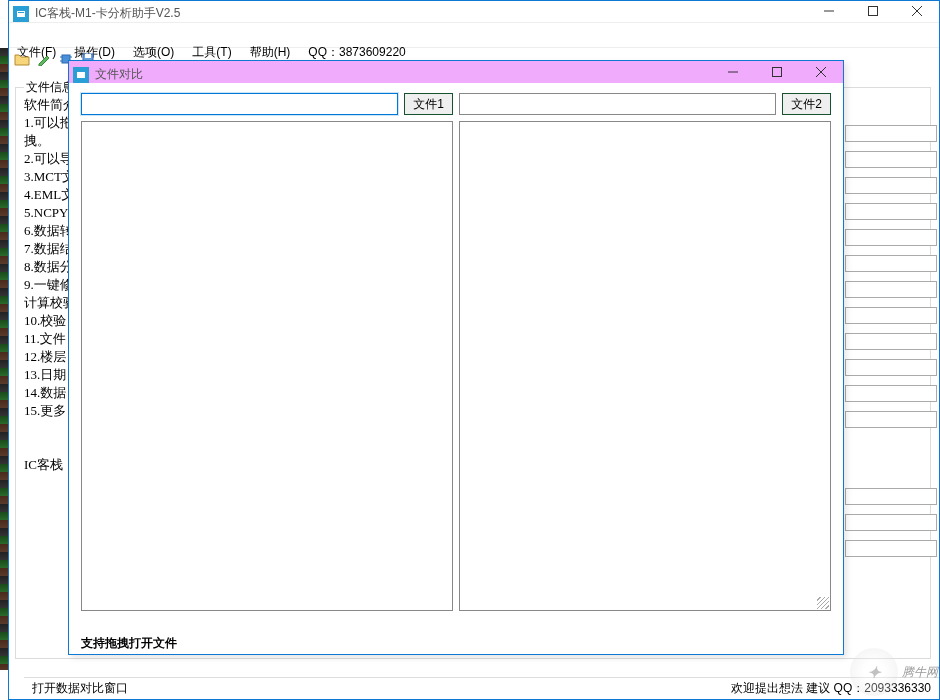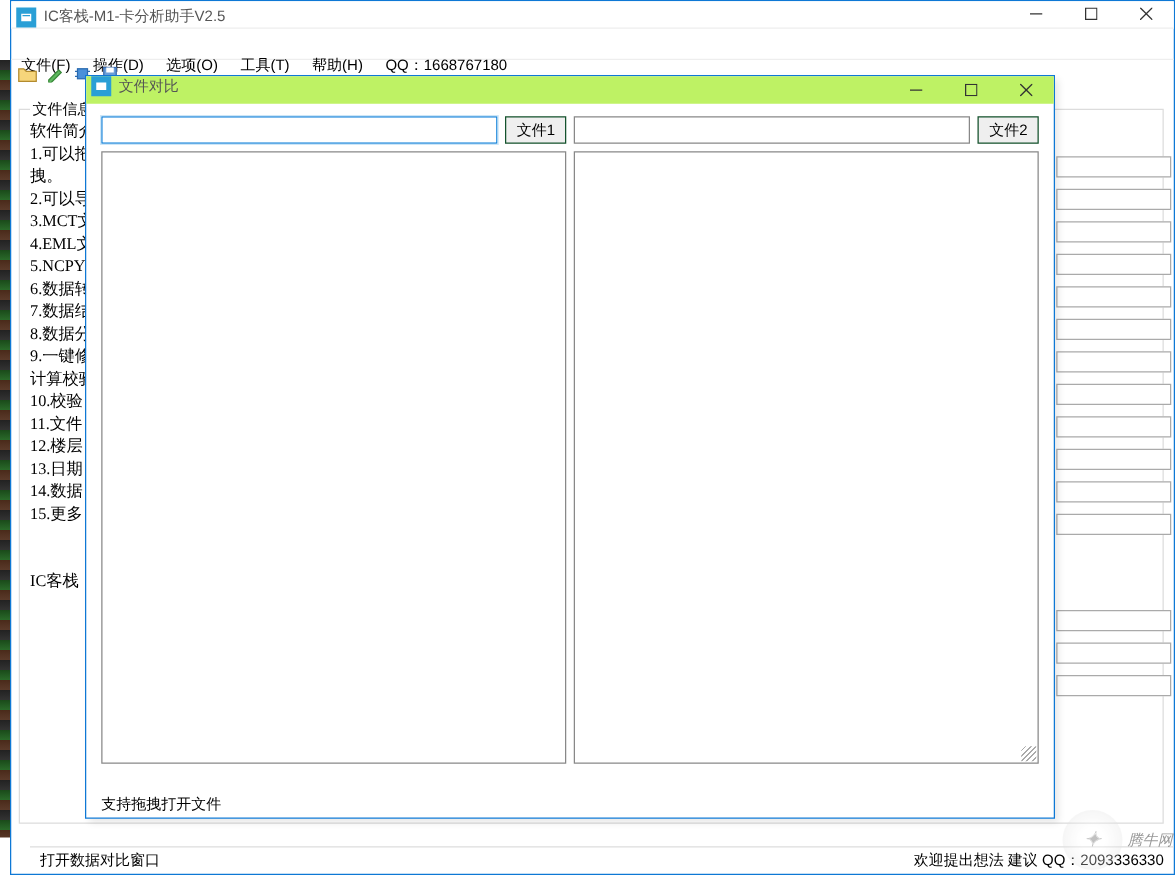--- a/index.html
+++ b/index.html
@@ -27,34 +27,34 @@
 .info-text { padding: 8px; font-size: 13px; line-height: 18px; font-family: "SimSun", serif; white-space: pre-wrap; }
 
 .right-fields { position: absolute; right: 2px; top: 56px; width: 92px; display: flex; flex-direction: column; gap: 9px; }
 .right-fields .gap { height: 42px; }
 .field { height: 17px; border: 1px solid #aaa; background: #fff; }
 
 .statusbar { position: absolute; bottom: 0; left: 15px; right: 0; height: 22px; border-top: 1px solid #ddd; display: flex; align-items: center; justify-content: space-between; padding: 0 8px; font-size: 12px; }
 
 
 .dialog { position: absolute; left: 68px; top: 60px; width: 776px; height: 595px; background: #fff; border: 1px solid #0e78d5; box-shadow: 3px 3px 6px rgba(0,0,0,0.1); }
-.dlg-titlebar { height: 22px; background: #bef264; display: flex; align-items: flex-start; padding-left: 4px; }
+.dlg-titlebar { height: 22px; background: #f0abfc; display: flex; align-items: flex-end; padding-left: 4px; }
 .dlg-body { position: absolute; top: 22px; left: 0; right: 0; bottom: 0; }
 .file-row { display: flex; gap: 6px; padding: 10px 12px 6px; }
 .file-half { flex: 1; display: flex; gap: 6px; }
 .file-input { flex: 1; height: 22px; border: 1px solid #888; background: #fff; }
 .file-input.highlight { border: 1px solid #0078d7; outline: 1px solid #cde6f7; }
 .file-btn { padding: 0 8px; height: 22px; border: 1px solid #14532d; background: #efefef; font-size: 12px; cursor: pointer; }
 
 .compare-area { display: flex; gap: 6px; padding: 0 12px; height: 490px; }
 .compare-panel { flex: 1; border: 1px solid #888; background: #fff; position: relative; }
 .resize-grip { position: absolute; right: 0; bottom: 0; width: 14px; height: 14px; }
 .resize-grip::before { content: ''; position: absolute; right: 1px; bottom: 1px; width: 12px; height: 12px; background: repeating-linear-gradient(135deg, transparent 0, transparent 2px, #aaa 2px, #aaa 3px); }
 
-.dlg-status { position: absolute; bottom: 0; left: 0; right: 0; height: 22px; padding-left: 12px; display: flex; align-items: center; font-size: 12px; }
+.dlg-status { position: absolute; bottom: 0; left: 0; right: 0; height: 22px; padding-left: 12px; display: flex; align-items: center; font-size: 12px; font-weight: bold; }
 
 .watermark { position: absolute; right: 2px; bottom: 4px; color: #555; font-size: 12px; font-style: italic; opacity: 0.6; display: flex; align-items: center; gap: 4px; }
 .watermark-logo { width: 48px; height: 48px; border-radius: 50%; background: radial-gradient(circle, #fff 30%, #ccc); display: flex; align-items: center; justify-content: center; font-size: 16px; font-weight: bold; color: #333; opacity: 0.5; }
 
 svg { display: block; }
 </style>
 </head>
 <body>
 
 <div class="left-strip"></div>
@@ -88,21 +88,21 @@
       </div>
     </div>
   </div>
 
   <div class="menubar">
     <span class="menu-item">文件(F)</span>
     <span class="menu-item">操作(D)</span>
     <span class="menu-item">选项(O)</span>
     <span class="menu-item">工具(T)</span>
     <span class="menu-item">帮助(H)</span>
-    <span class="menu-item">QQ：1668767180</span>
+    <span class="menu-item">QQ：3873609220</span>
   </div>
 
   <div class="toolbar">
     <span class="tb-icon">
       <svg width="16" height="14" viewBox="0 0 16 14">
           <path d="M1 3 L5 3 L7 5 L15 5 L15 13 L1 13 Z" fill="#f6d57b" stroke="#b38b2e"></path>
         </svg>
     </span>
     <span class="tb-icon">
       <svg width="14" height="14" viewBox="0 0 14 14">

